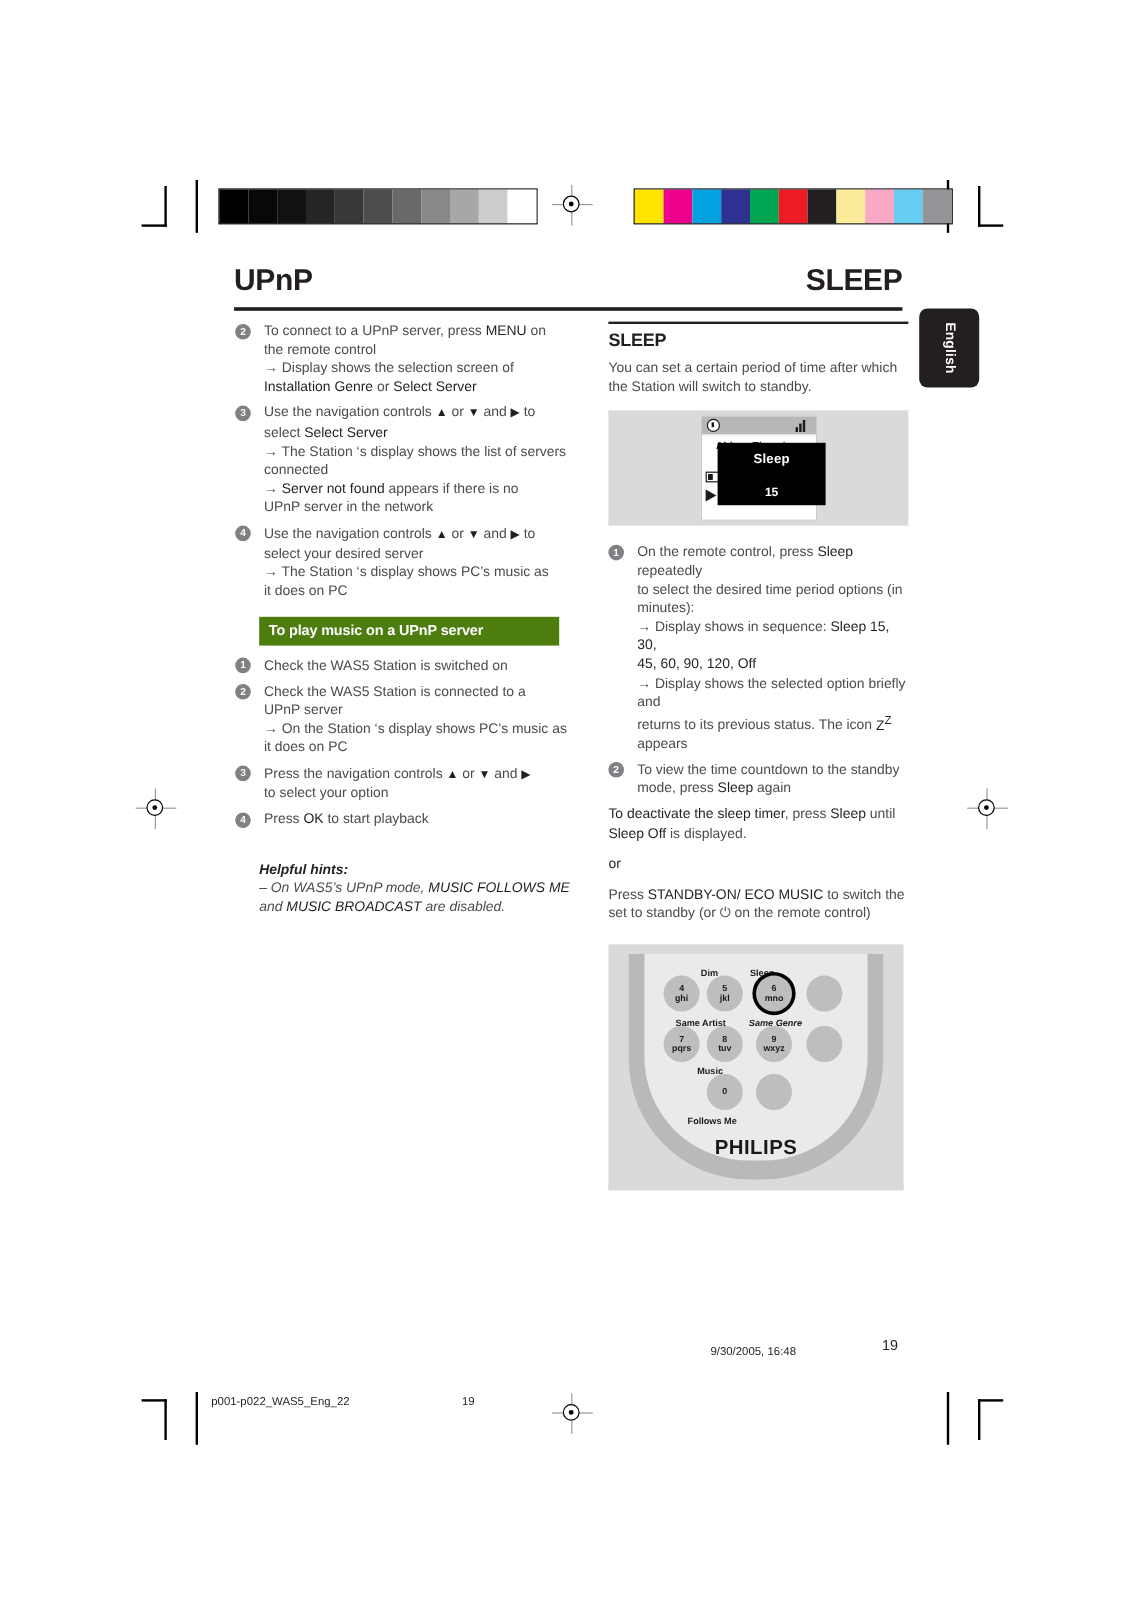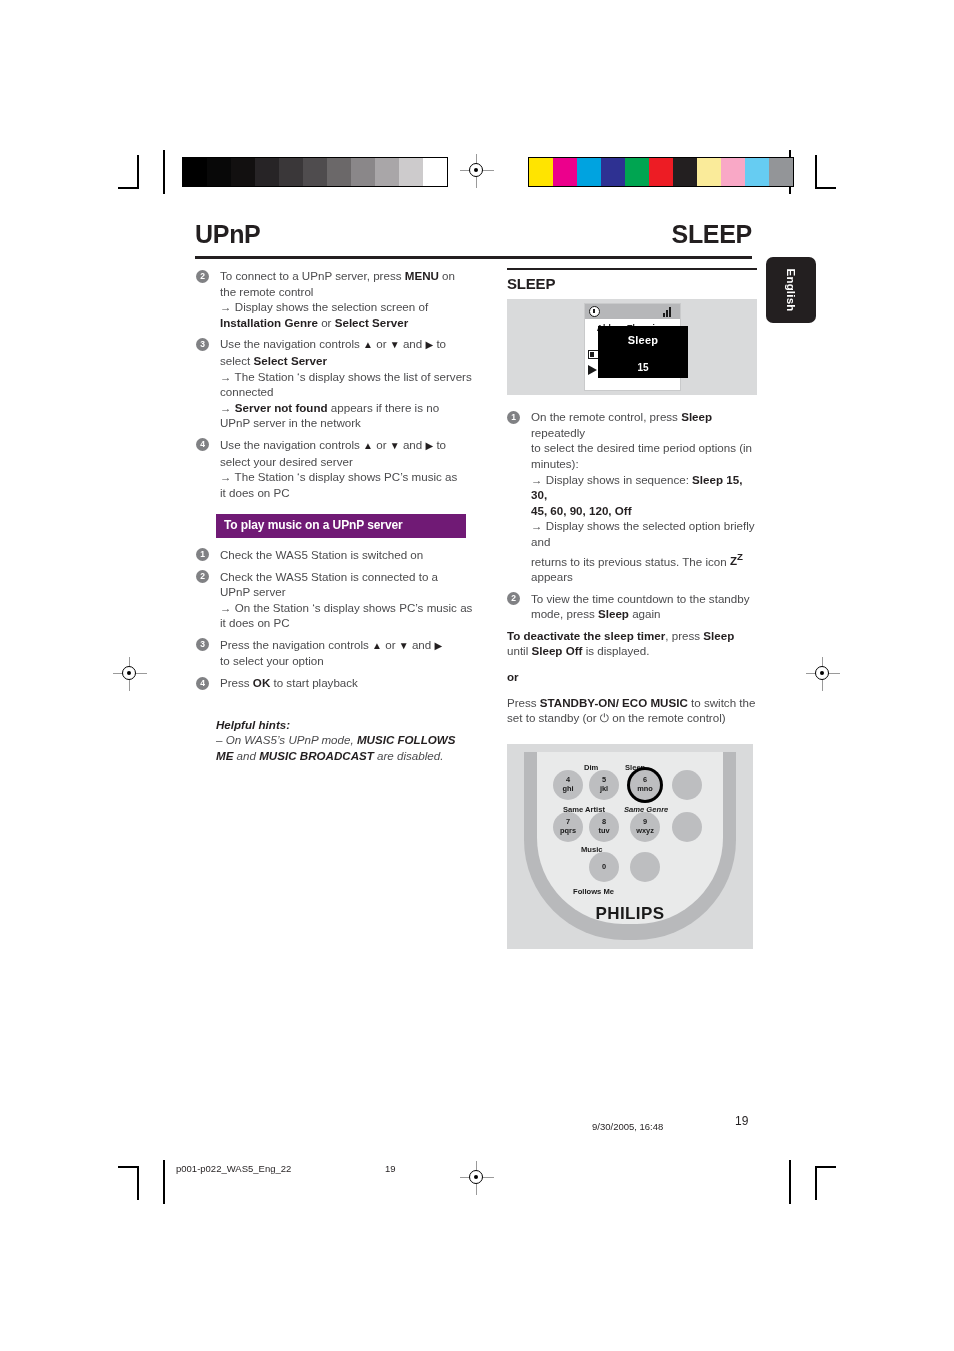--- a/index.html
+++ b/index.html
@@ -120,28 +120,28 @@
     width: 13px; height: 13px;
     border-radius: 50%;
     background: #808184;
     color: #fff;
     font-size: 8.5px;
     font-weight: bold;
     line-height: 13px;
     text-align: center;
   }
   .item p { margin: 0; }
-  b, strong { color: #231f20; font-weight: bold; }
+  b, strong { color: #231f20; font-weight: normal; }
   .arrow { font-weight: bold; color: #4b4b4d; }
 
   .tri { font-size: 10px; color: #231f20; }
 
   
   .band {
-    background: #701a75;
+    background: #4d7c0f;
     color: #ffffff;
     font-weight: bold;
     font-size: 12px;
     padding: 4px 8px 4px 8px;
     margin: 14px 0 9px 20px;
     width: 250px;
     box-sizing: border-box;
     letter-spacing: -0.1px;
   }
 
@@ -452,20 +452,21 @@
 
   <div class="hints">
     <span class="h-title">Helpful hints:</span>
     <span id="hints-body">– On WAS5’s UPnP mode, <b>MUSIC FOLLOWS ME</b> and <b>MUSIC BROADCAST</b> are disabled.</span>
   </div>
 </div>
 
 <div class="col col-right">
   <div class="sub-rule"></div>
   <h2 class="sub">SLEEP</h2>
+  <p class="lead">You can set a certain period of time after which the Station will switch to standby.</p>
 
   <div class="lcd-frame">
     <div class="lcd">
       <div class="lcd-top">
         <div class="lcd-clock"></div>
         <div class="lcd-sig">
           <i></i>
             <i></i>
             <i></i>
         </div>

